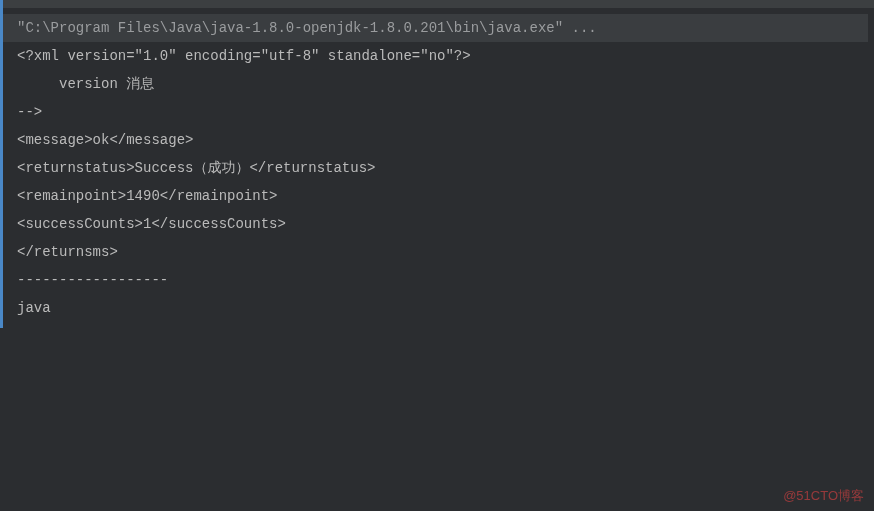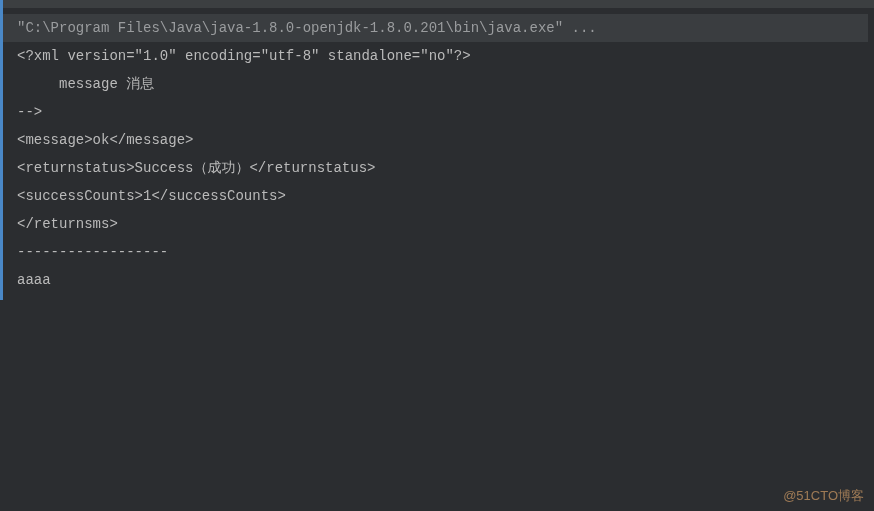--- a/index.html
+++ b/index.html
@@ -31,39 +31,40 @@
     color: #9a9c9e;
     margin: 0 6px 0 0;
     padding: 0 10px 0 14px;
     line-height: 28px;
     white-space: pre;
   }
   .watermark {
     position: absolute;
     right: 10px;
     bottom: 6px;
-    color: #fdba74;
+    color: #ef4444;
     font-family: Arial, sans-serif;
     font-size: 13px;
     opacity: 0.55;
   }
 </style>
 </head>
 <body>
 
 <div class="top-bar"></div>
 
 <div class="console">
   <div class="cmd-line">"C:\Program Files\Java\java-1.8.0-openjdk-1.8.0.201\bin\java.exe" ...</div>
   <div class="line">&lt;?xml version="1.0" encoding="utf-8" standalone="no"?&gt;</div>
-  <div class="line">     message 消息</div>
+  <div class="line">     version 消息</div>
   <div class="line">--&gt;</div>
   <div class="line"></div>
   <div class="line">&lt;message&gt;ok&lt;/message&gt;</div>
   <div class="line">&lt;returnstatus&gt;Success（成功）&lt;/returnstatus&gt;</div>
+  <div class="line">&lt;remainpoint&gt;1490&lt;/remainpoint&gt;</div>
   <div class="line">&lt;successCounts&gt;1&lt;/successCounts&gt;</div>
   <div class="line">&lt;/returnsms&gt;</div>
   <div class="line"></div>
   <div class="line">------------------</div>
-  <div class="line">aaaa</div>
+  <div class="line">java</div>
 </div>
 
 <div class="watermark">@51CTO博客</div>
 
 </body></html>

